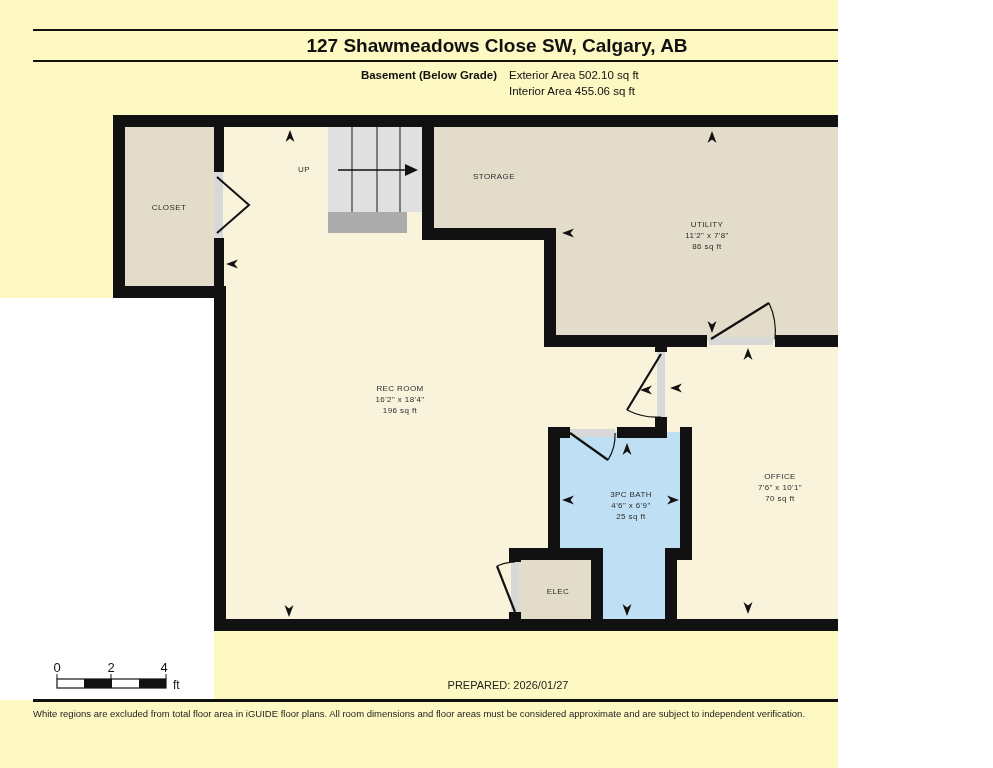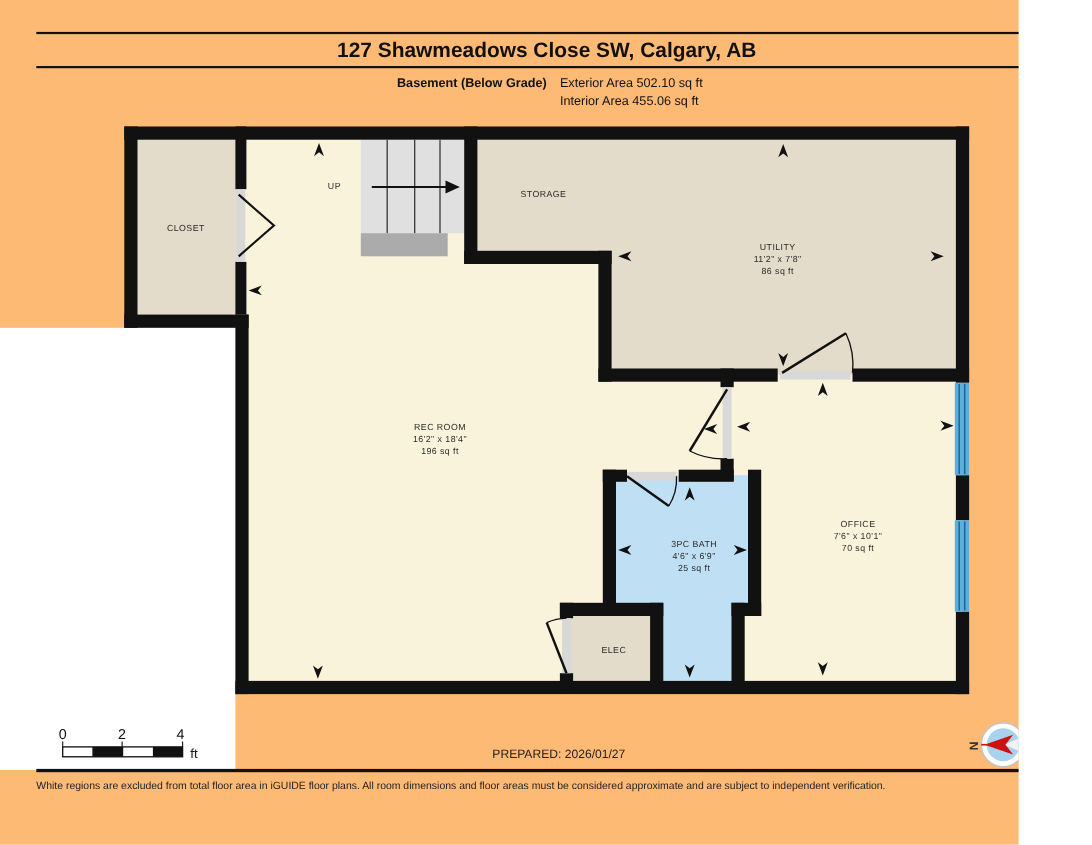--- a/index.html
+++ b/index.html
@@ -1,16 +1,16 @@
 <!DOCTYPE html>
 <html><head>
 <meta charset="utf-8">
 <style>
   html,body{margin:0;padding:0;background:#fff;}
-  .page{position:relative;width:926px;height:768px;background:#fdba74;overflow:hidden;
+  .page{position:relative;width:838px;height:768px;background:#fef9c3;overflow:hidden;
         font-family:"Liberation Sans", sans-serif;}
   svg text{font-family:"Liberation Sans", sans-serif;}
 </style>
 </head>
 <body>
 
 <div class="page">
 <svg width="993" height="768" viewBox="0 0 993 768">
 
   <defs>

